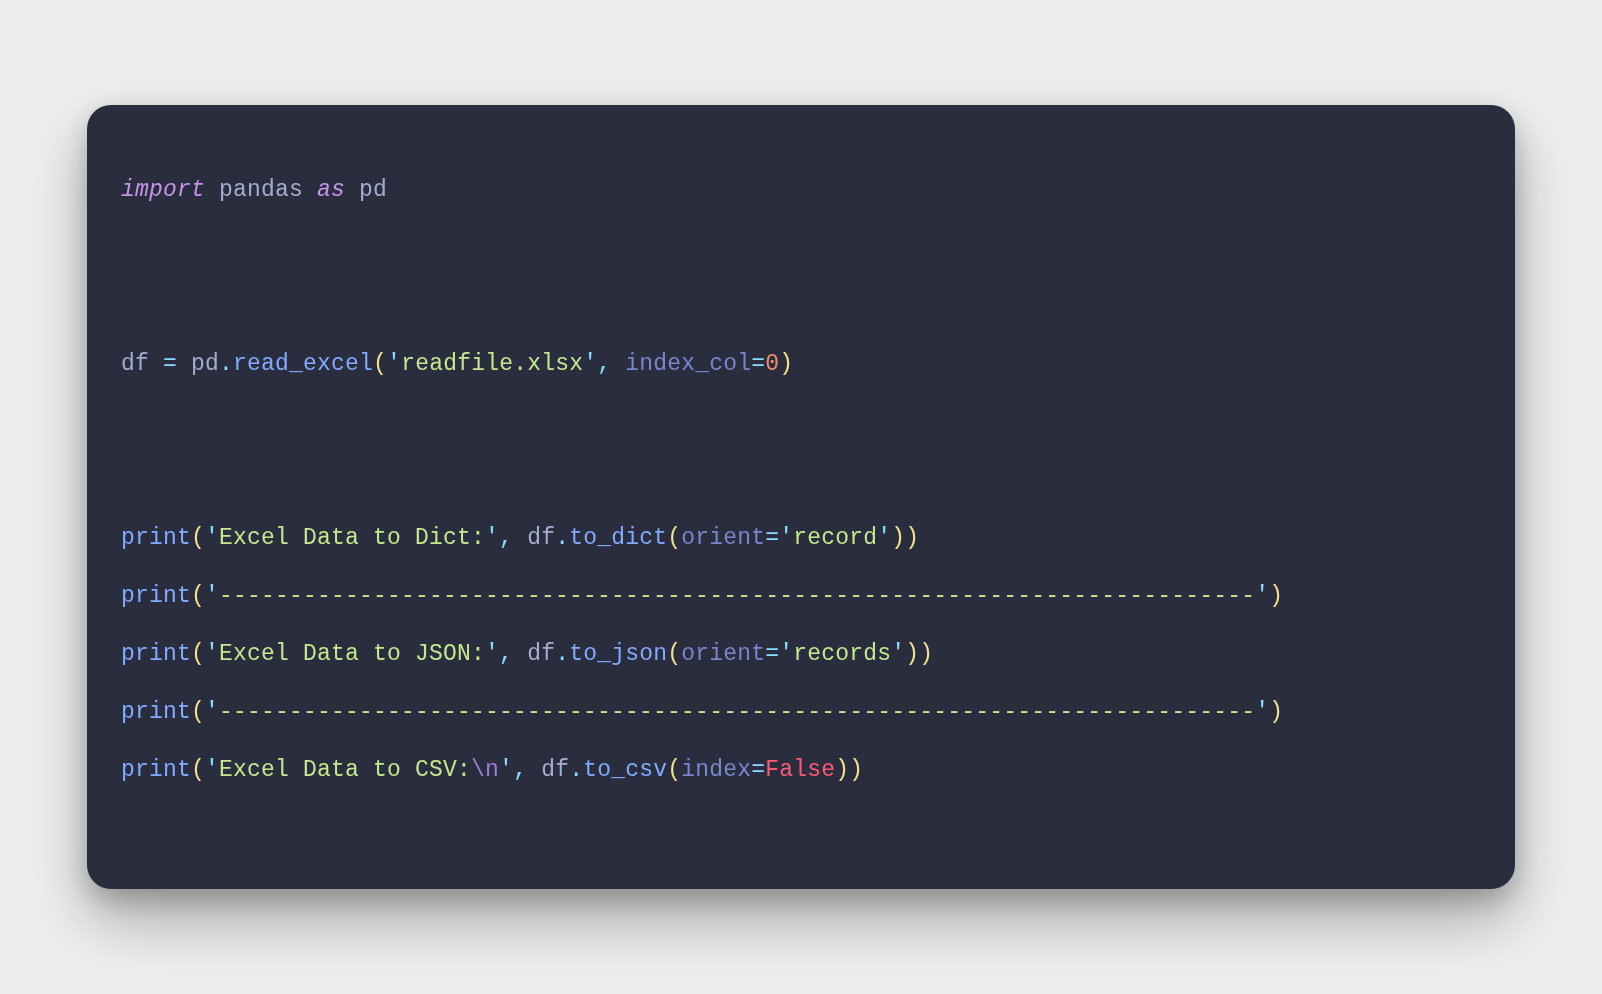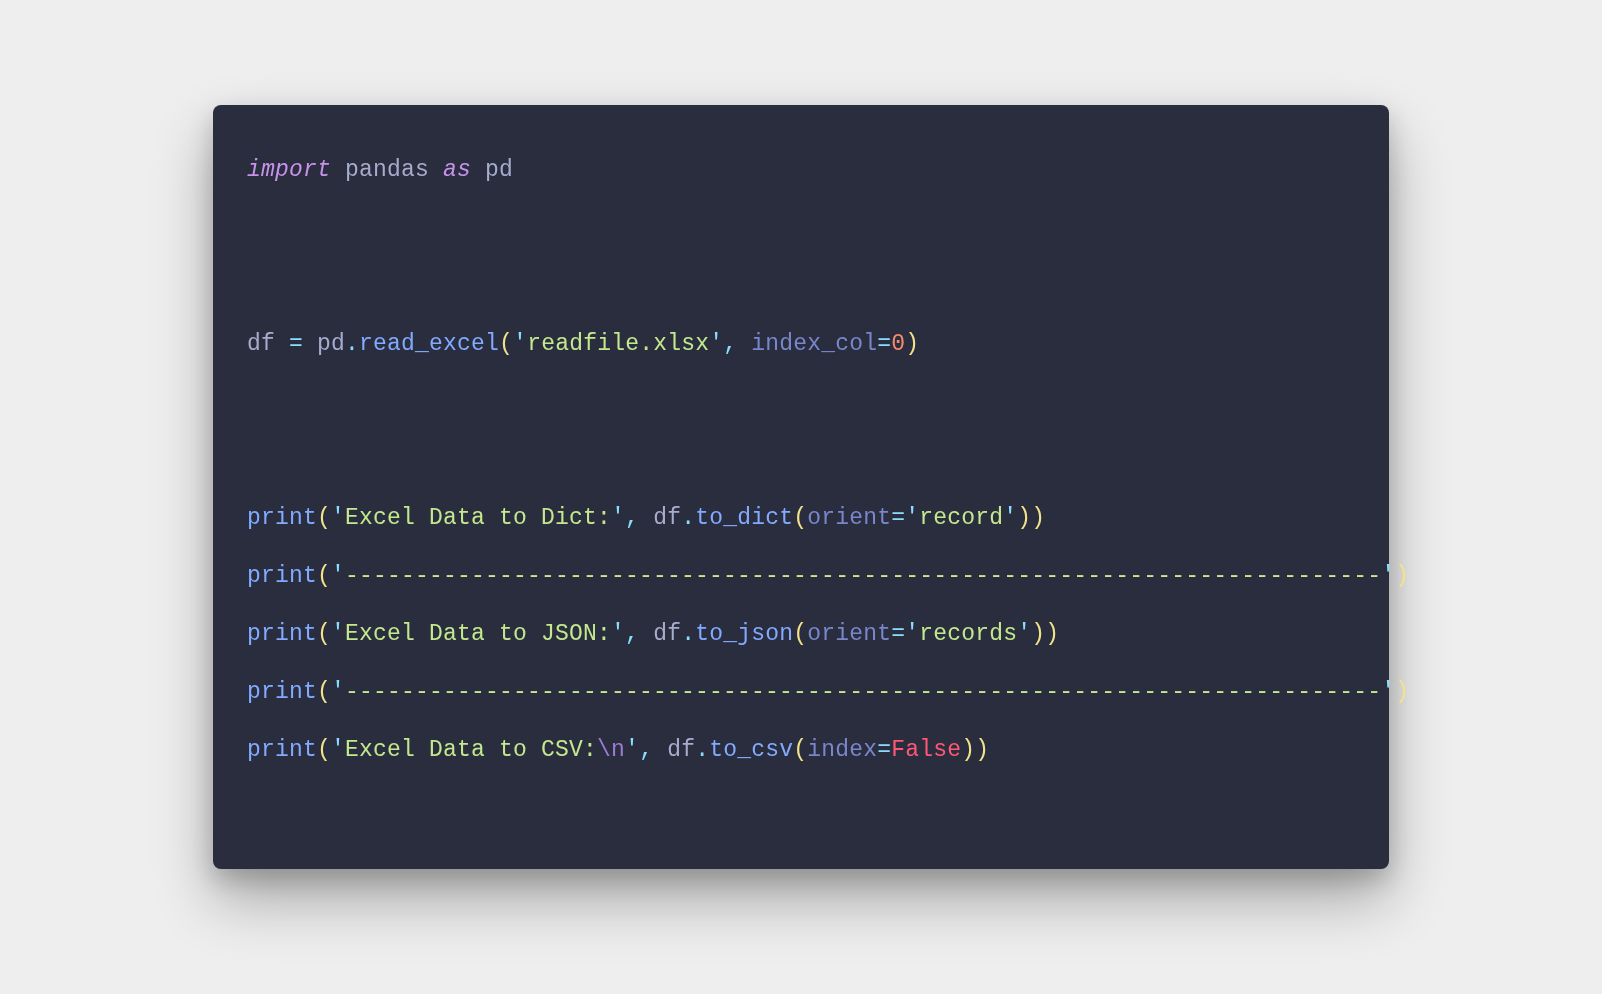--- a/index.html
+++ b/index.html
@@ -14,26 +14,26 @@
   .stage {
     width: 1602px;
     height: 994px;
     position: relative;
     display: flex;
     align-items: flex-start;
     justify-content: center;
   }
   .code-card {
     margin-top: 105px;
-    width: 1176px;
+    width: 1428px;
     background: #292d3e;
-    border-radius: 8px;
+    border-radius: 24px;
     box-shadow: 0 30px 60px rgba(0,0,0,0.30), 0 10px 25px rgba(0,0,0,0.18);
     color: #a6accd;
-    padding: 36px 34px 90px 34px;
+    padding: 56px 34px 90px 34px;
     box-sizing: border-box;
   }
   pre.code {
     margin: 0;
     font-family: inherit;
     font-size: 23px;
     line-height: 58px;
     white-space: pre;
     letter-spacing: 0.2px;
   }

